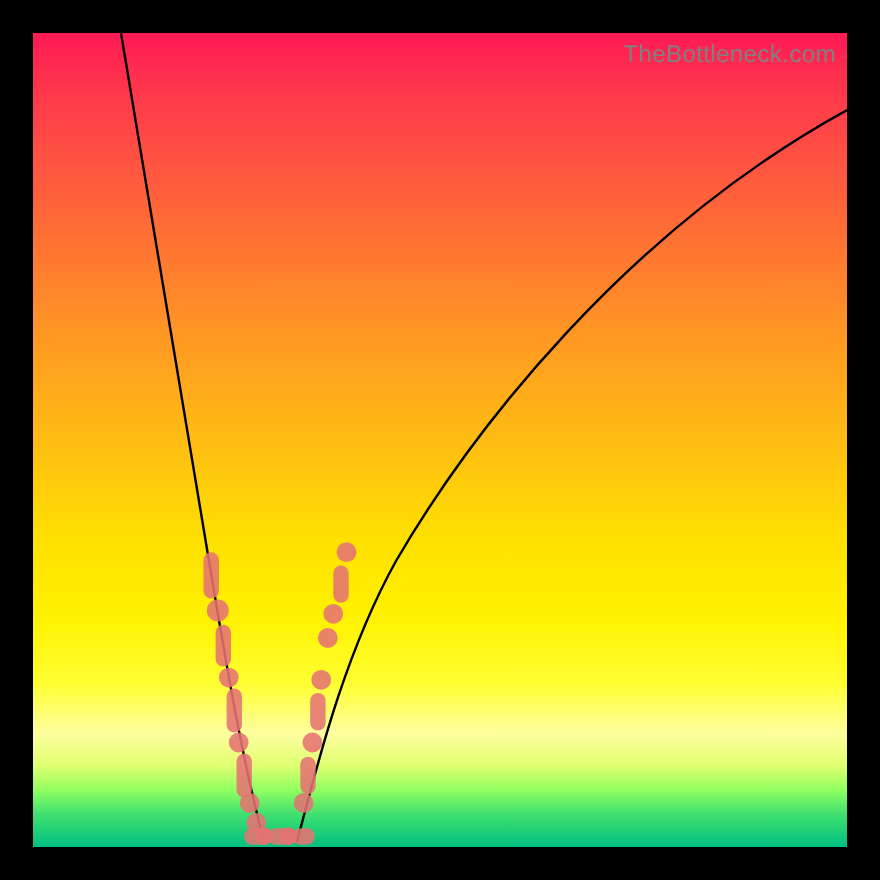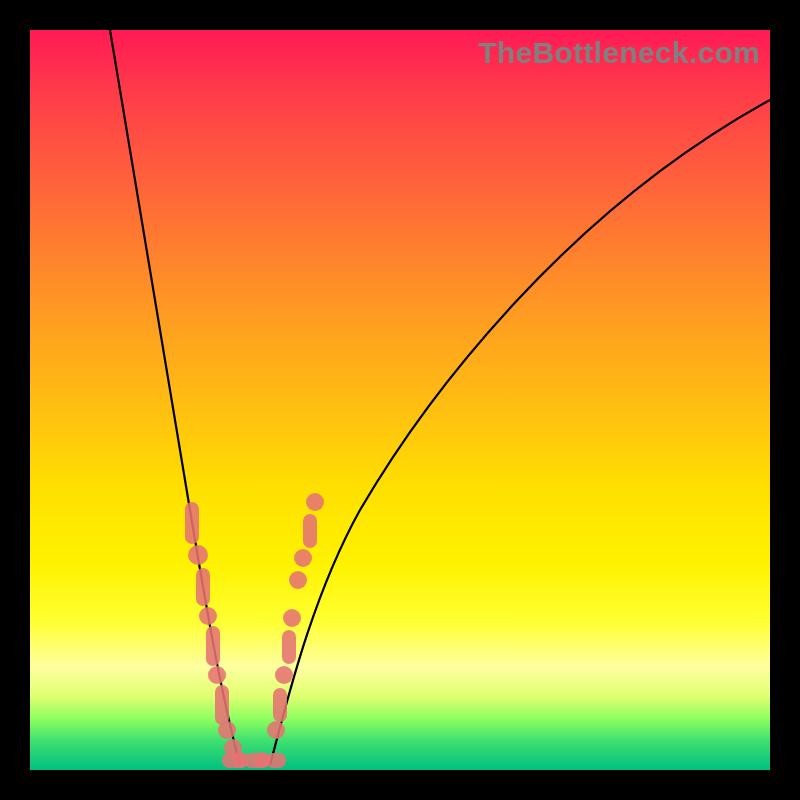--- a/index.html
+++ b/index.html
@@ -38,22 +38,22 @@
       #90ff60 93%,
       #40e070 96%,
       #00c080 100%
     );
   }
   .watermark {
     position: absolute;
     top: 6px;
     right: 10px;
     color: #808080;
-    font-size: 30px;
-    font-weight: 700;
+    font-size: 22px;
+    font-weight: 400;
     letter-spacing: 0.3px;
     z-index: 5;
     margin-left: 20px;
   }
   svg.curves {
     position: absolute;
     left: 0;
     top: 0;
     width: 740px;
     height: 740px;

